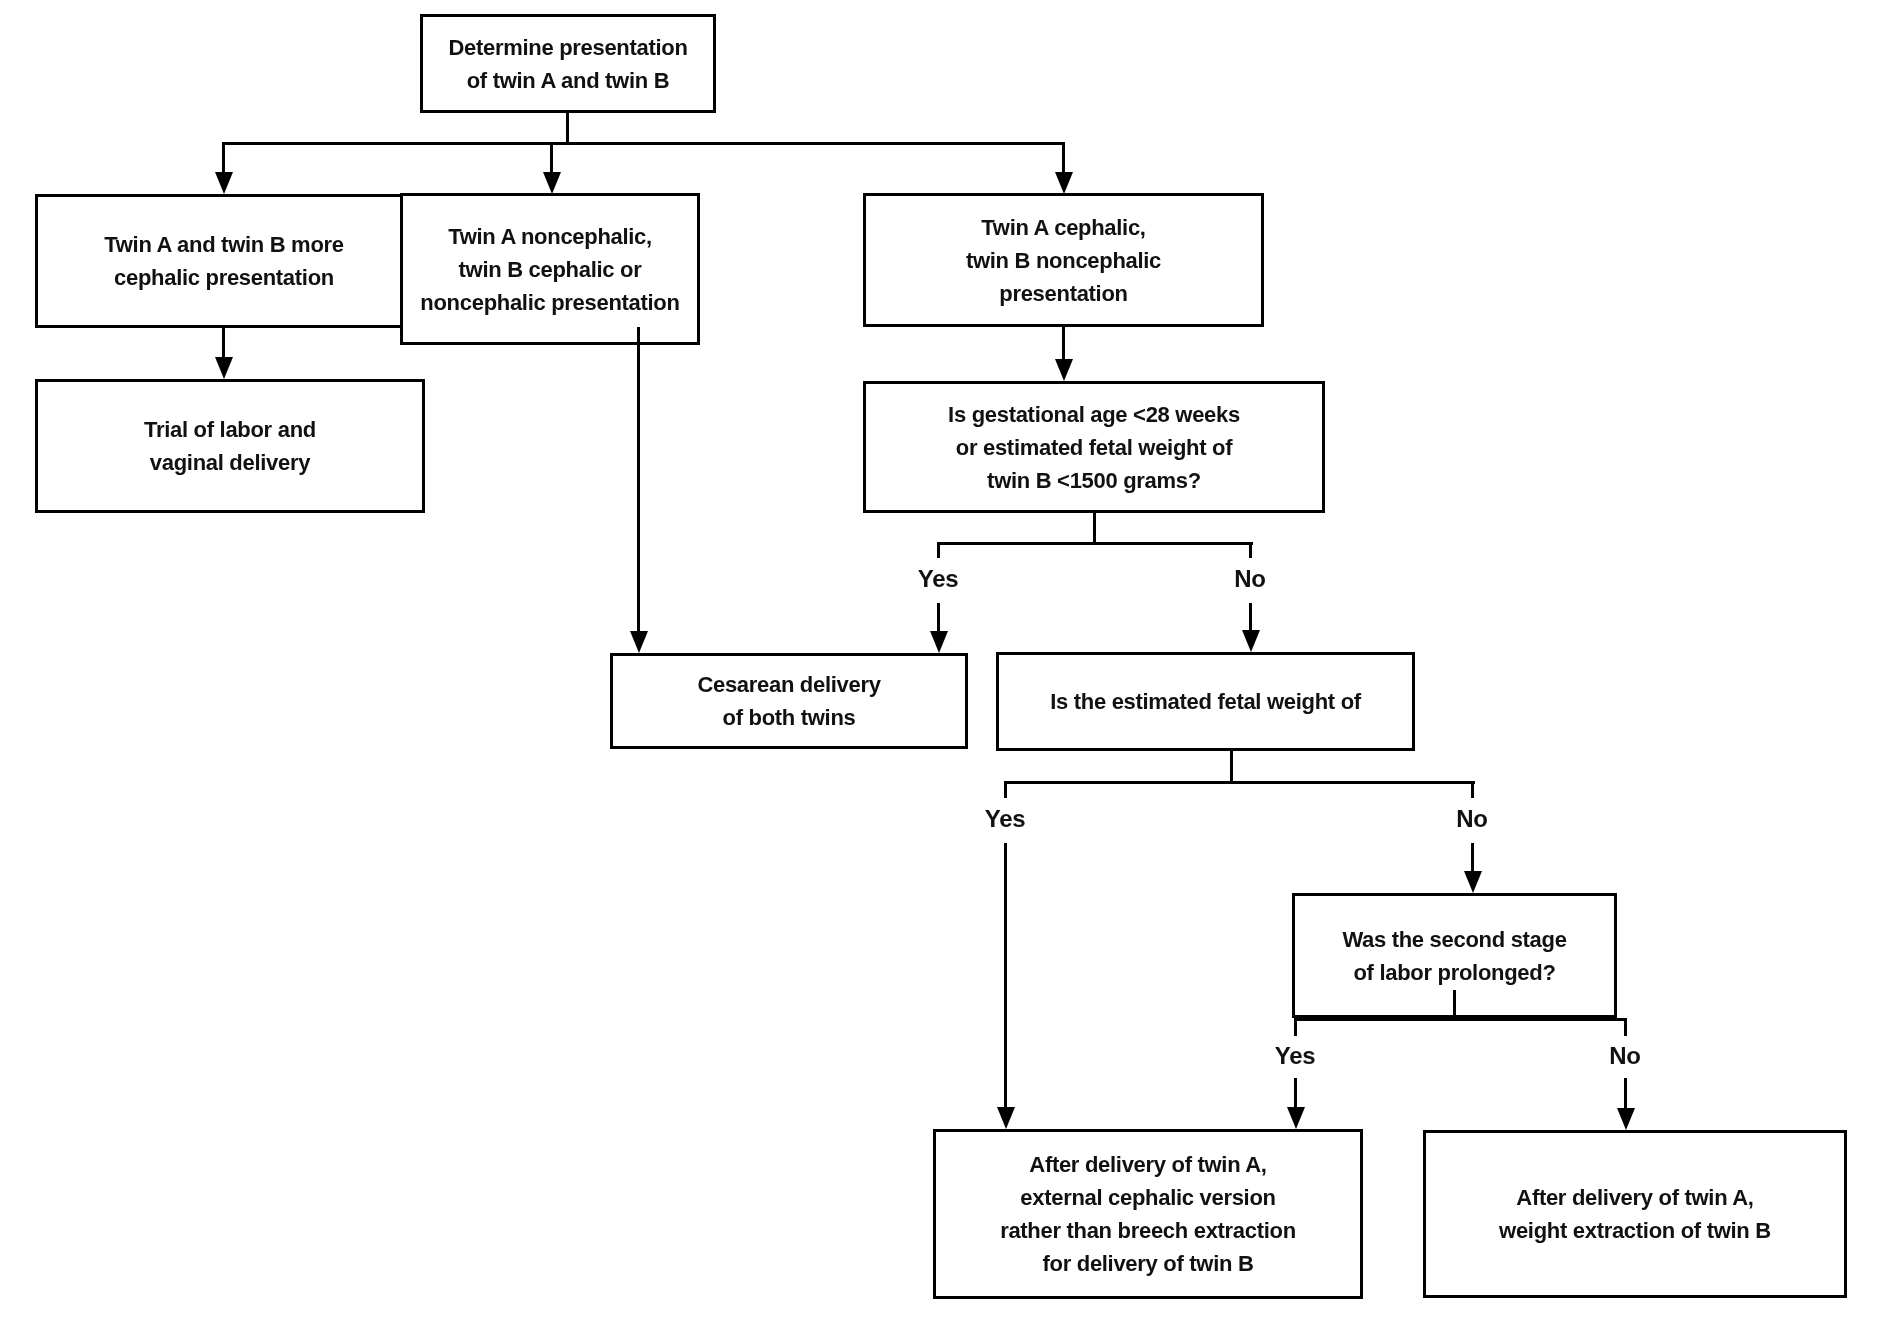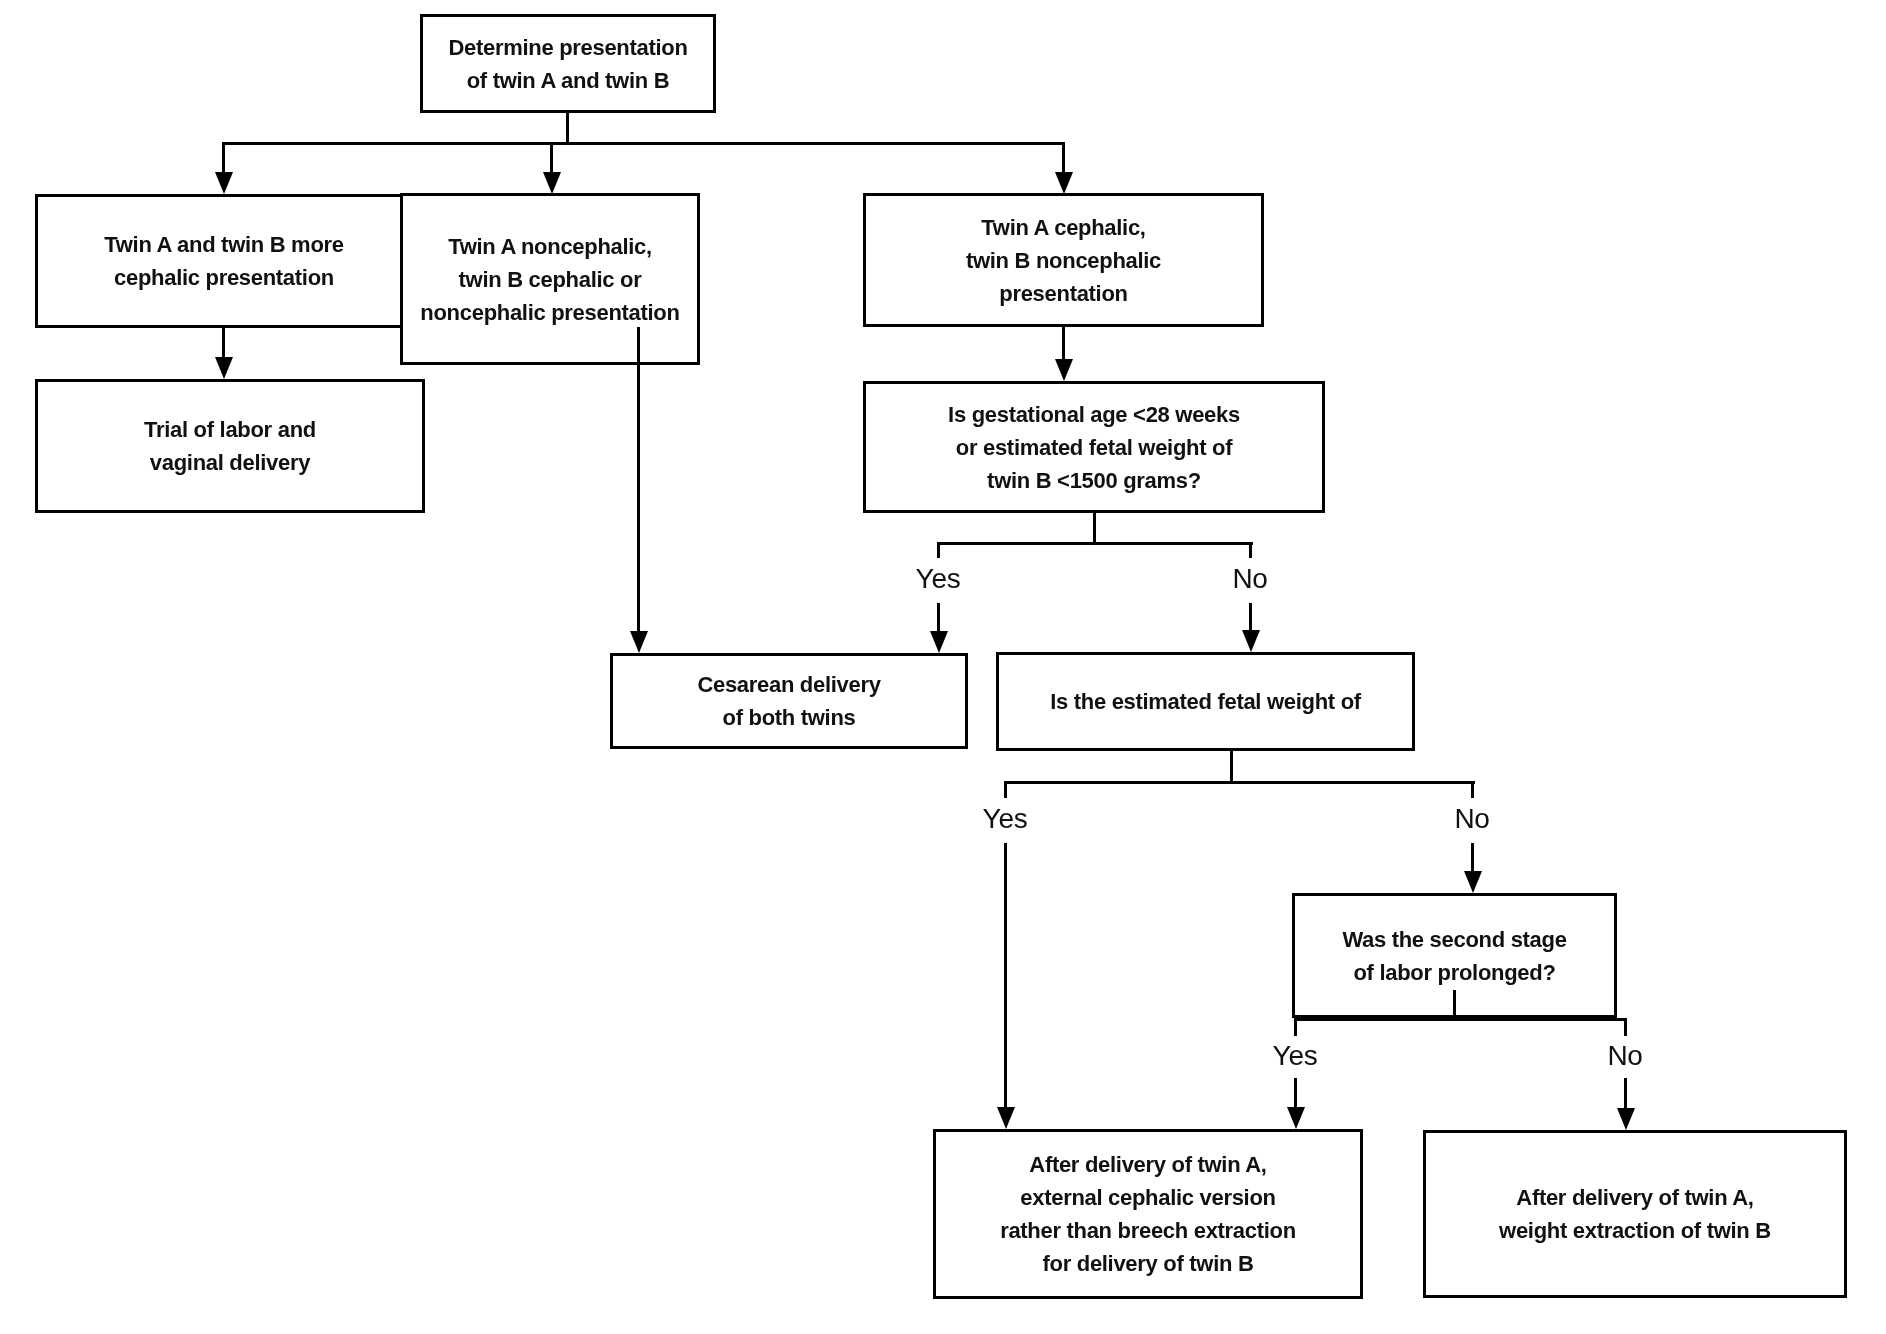--- a/index.html
+++ b/index.html
@@ -17,37 +17,37 @@
   .tline{white-space:nowrap;}
   .vl{position:absolute;width:3px;background:#000;}
   .hl{position:absolute;height:3px;background:#000;}
   .ah{
     position:absolute;width:0;height:0;
     border-left:9px solid transparent;border-right:9px solid transparent;
     border-top:22px solid #000;
   }
   .blabel{
     position:absolute;width:80px;text-align:center;
-    font-weight:normal;font-size:28px;line-height:28px;letter-spacing:-0.3px;
+    font-weight:bold;font-size:24px;line-height:28px;letter-spacing:-0.3px;
   }
 </style>
 </head>
 <body>
 
 <div class="box" style="left:420px;top:14px;width:296px;height:99px">
     <div class="tline">Determine presentation</div>
     <div class="tline">of twin A and twin B</div>
   </div>
 
 <div class="box" style="left:35px;top:194px;width:378px;height:134px">
     <div class="tline">Twin A and twin B more</div>
     <div class="tline">cephalic presentation</div>
   </div>
 
-<div class="box" style="left:400px;top:193px;width:300px;height:172px">
+<div class="box" style="left:400px;top:193px;width:300px;height:152px">
     <div class="tline">Twin A noncephalic,</div>
     <div class="tline">twin B cephalic or</div>
     <div class="tline">noncephalic presentation</div>
   </div>
 
 <div class="box" style="left:863px;top:193px;width:401px;height:134px">
     <div class="tline">Twin A cephalic,</div>
     <div class="tline">twin B noncephalic</div>
     <div class="tline">presentation</div>
   </div>

